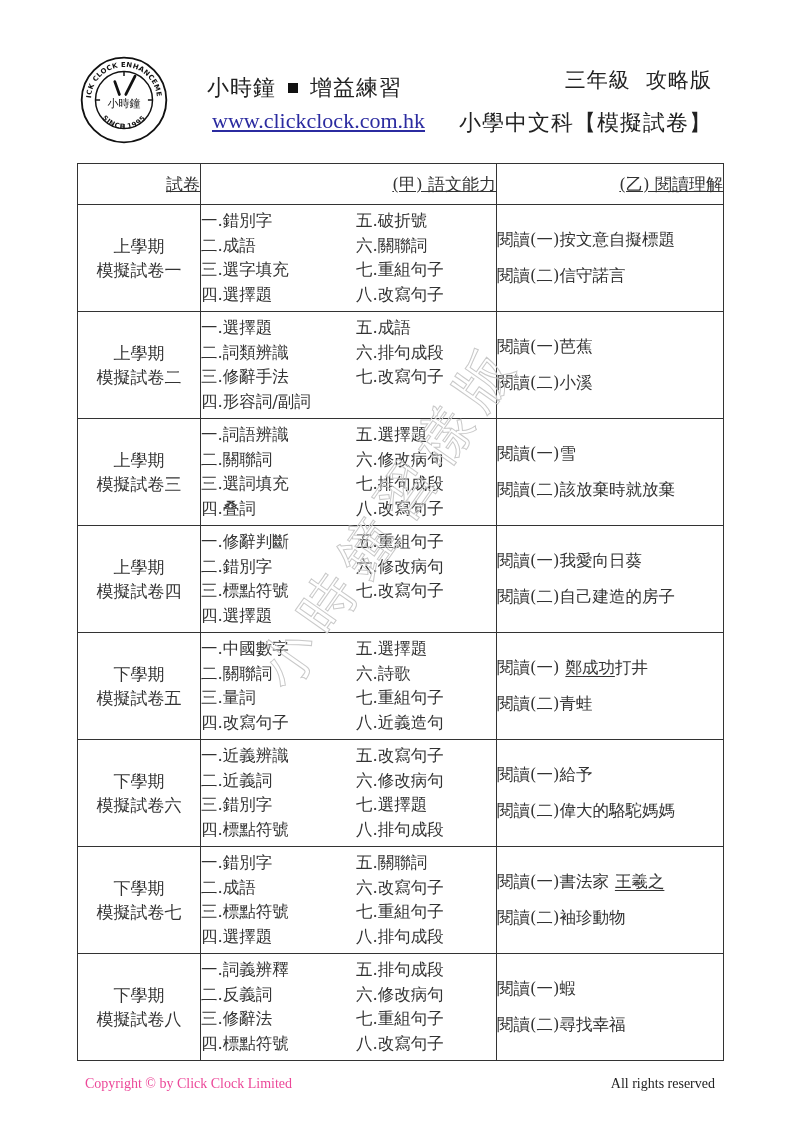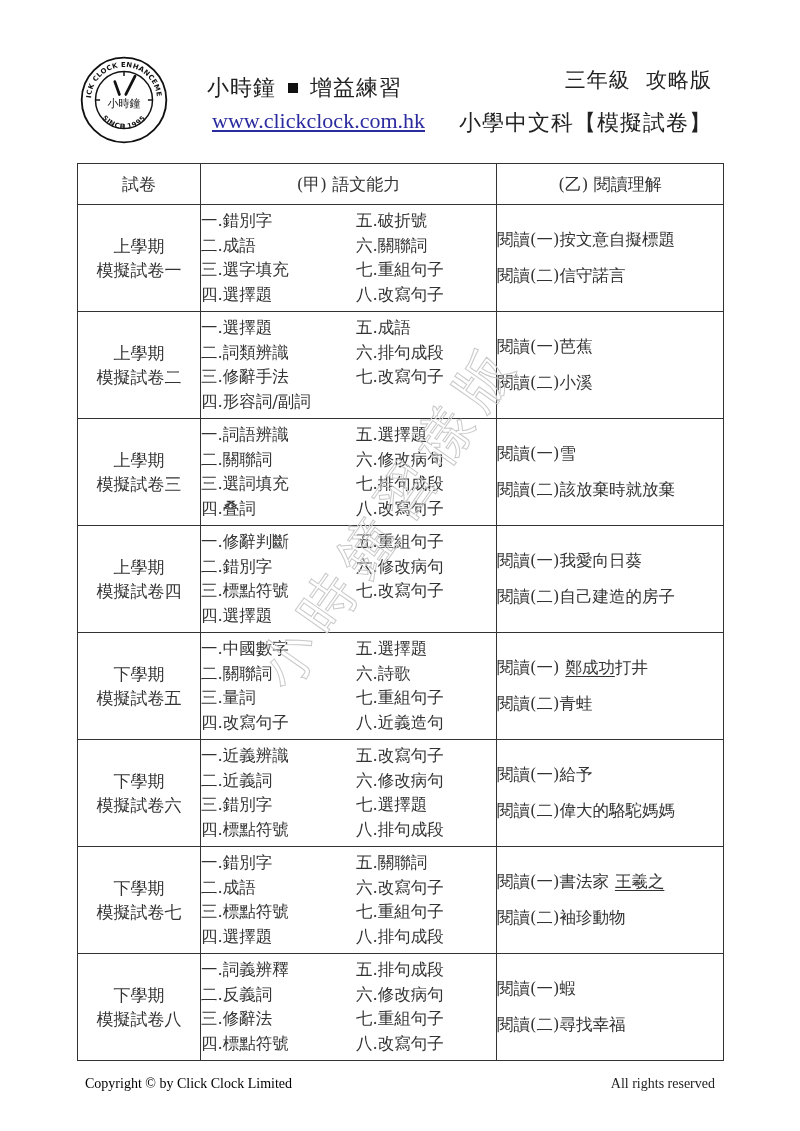--- a/index.html
+++ b/index.html
@@ -34,21 +34,21 @@
 
     table.papers {
       position: absolute; left: 77px; top: 163px; width: 646px;
       border-collapse: collapse; table-layout: fixed;
       font-size: 16.5px;
     }
     table.papers th, table.papers td {
       border: 1.5px solid #333; padding: 0; vertical-align: middle;
     }
     table.papers th {
-      height: 40px; font-weight: normal; font-size: 17px; text-align: center; color: #333;
+      height: 40px; font-weight: normal; font-size: 17px; text-align: right; color: #333; text-decoration: underline;
     }
     col.c1 { width: 123px; }
     col.c2 { width: 296px; }
     col.c3 { width: 227px; }
     td.paper-name {
       text-align: center; line-height: 24px; color: #333; font-size: 17px;
     }
     td.skills { padding: 4px 6px 2px 7px; }
     .skill-grid {
       display: grid; grid-template-columns: 155px 130px; row-gap: 0;
@@ -62,21 +62,21 @@
     .watermark {
       position: absolute; left: 260px; top: 380px; width: 360px; height: 60px;
       transform: rotate(-55deg); transform-origin: center;
       font-size: 56px; letter-spacing: 12px; color: transparent;
       -webkit-text-stroke: 1px #c9c9c9; pointer-events: none; white-space: nowrap;
       left: 190px; top: 500px;
     }
 
     .footer-left {
       position: absolute; left: 85px; top: 1076px;
-      font-family: "Liberation Serif", serif; font-size: 14px; color: #000000;
+      font-family: "Liberation Serif", serif; font-size: 14px; color: #ec4899;
     }
     .footer-right {
       position: absolute; right: 85px; top: 1076px;
       font-family: "Liberation Serif", serif; font-size: 14px; color: #222;
     }
   </style>
 </head>
 <body>
 
 <div class="header">

